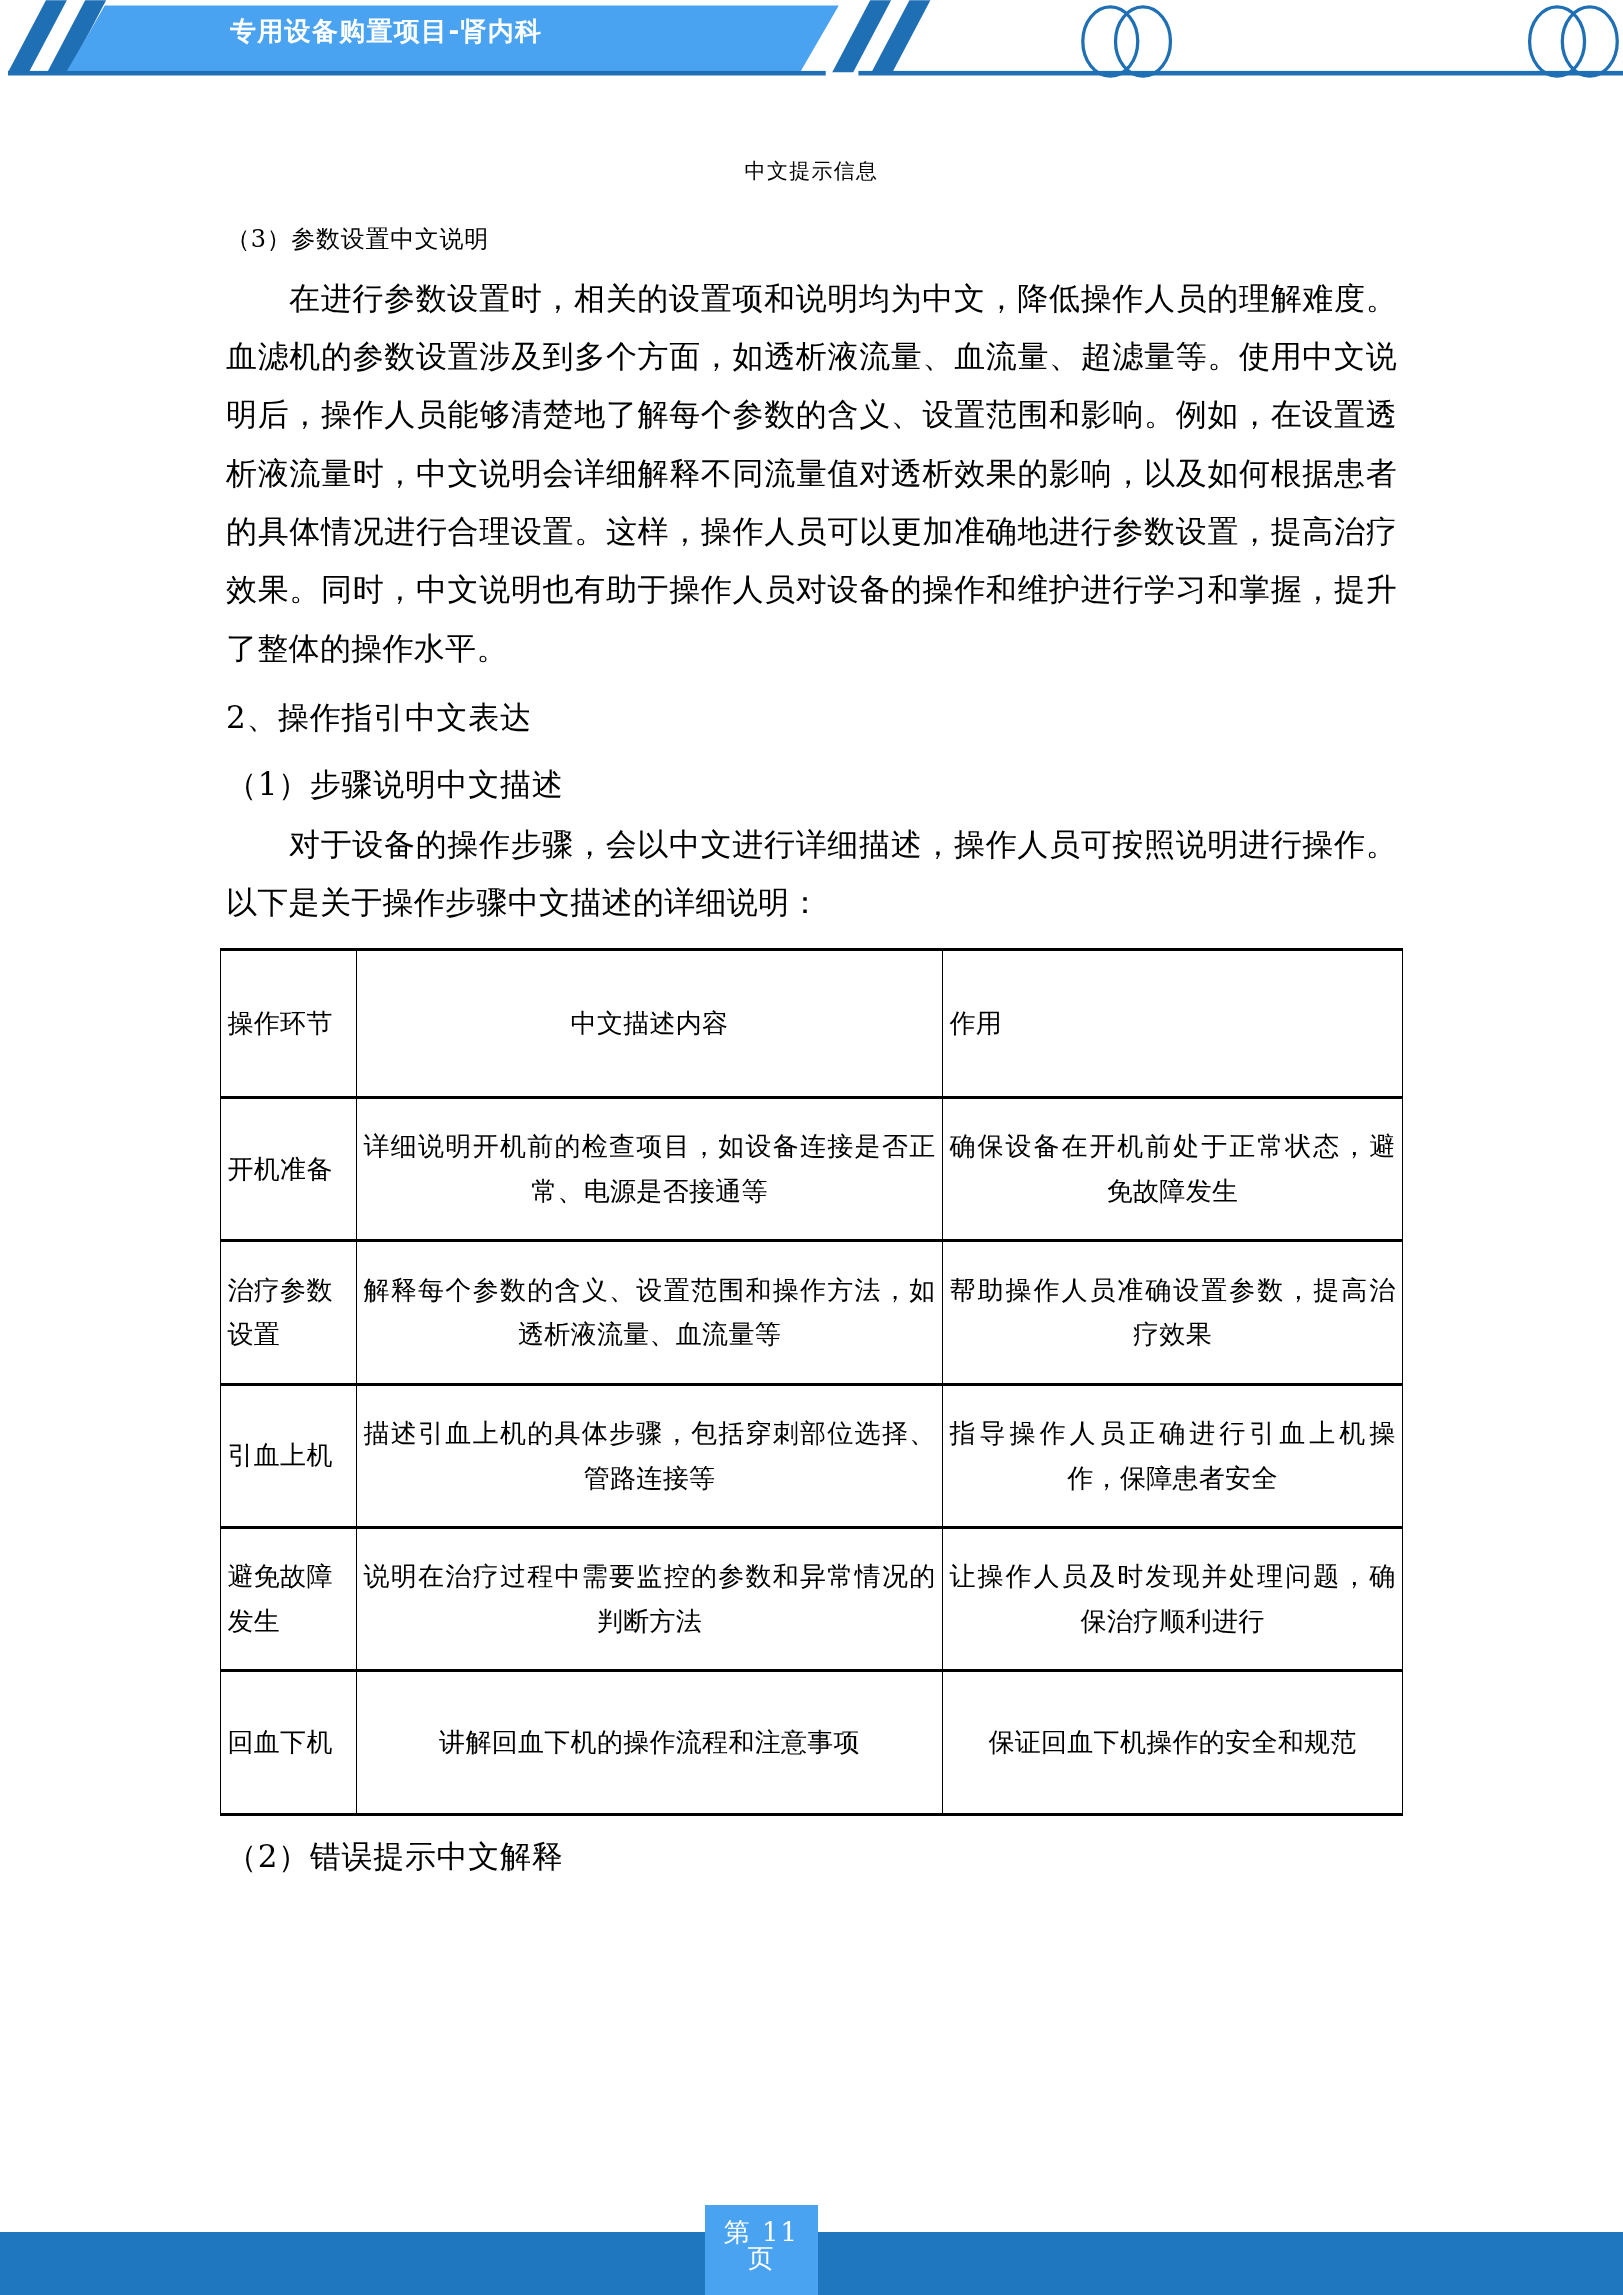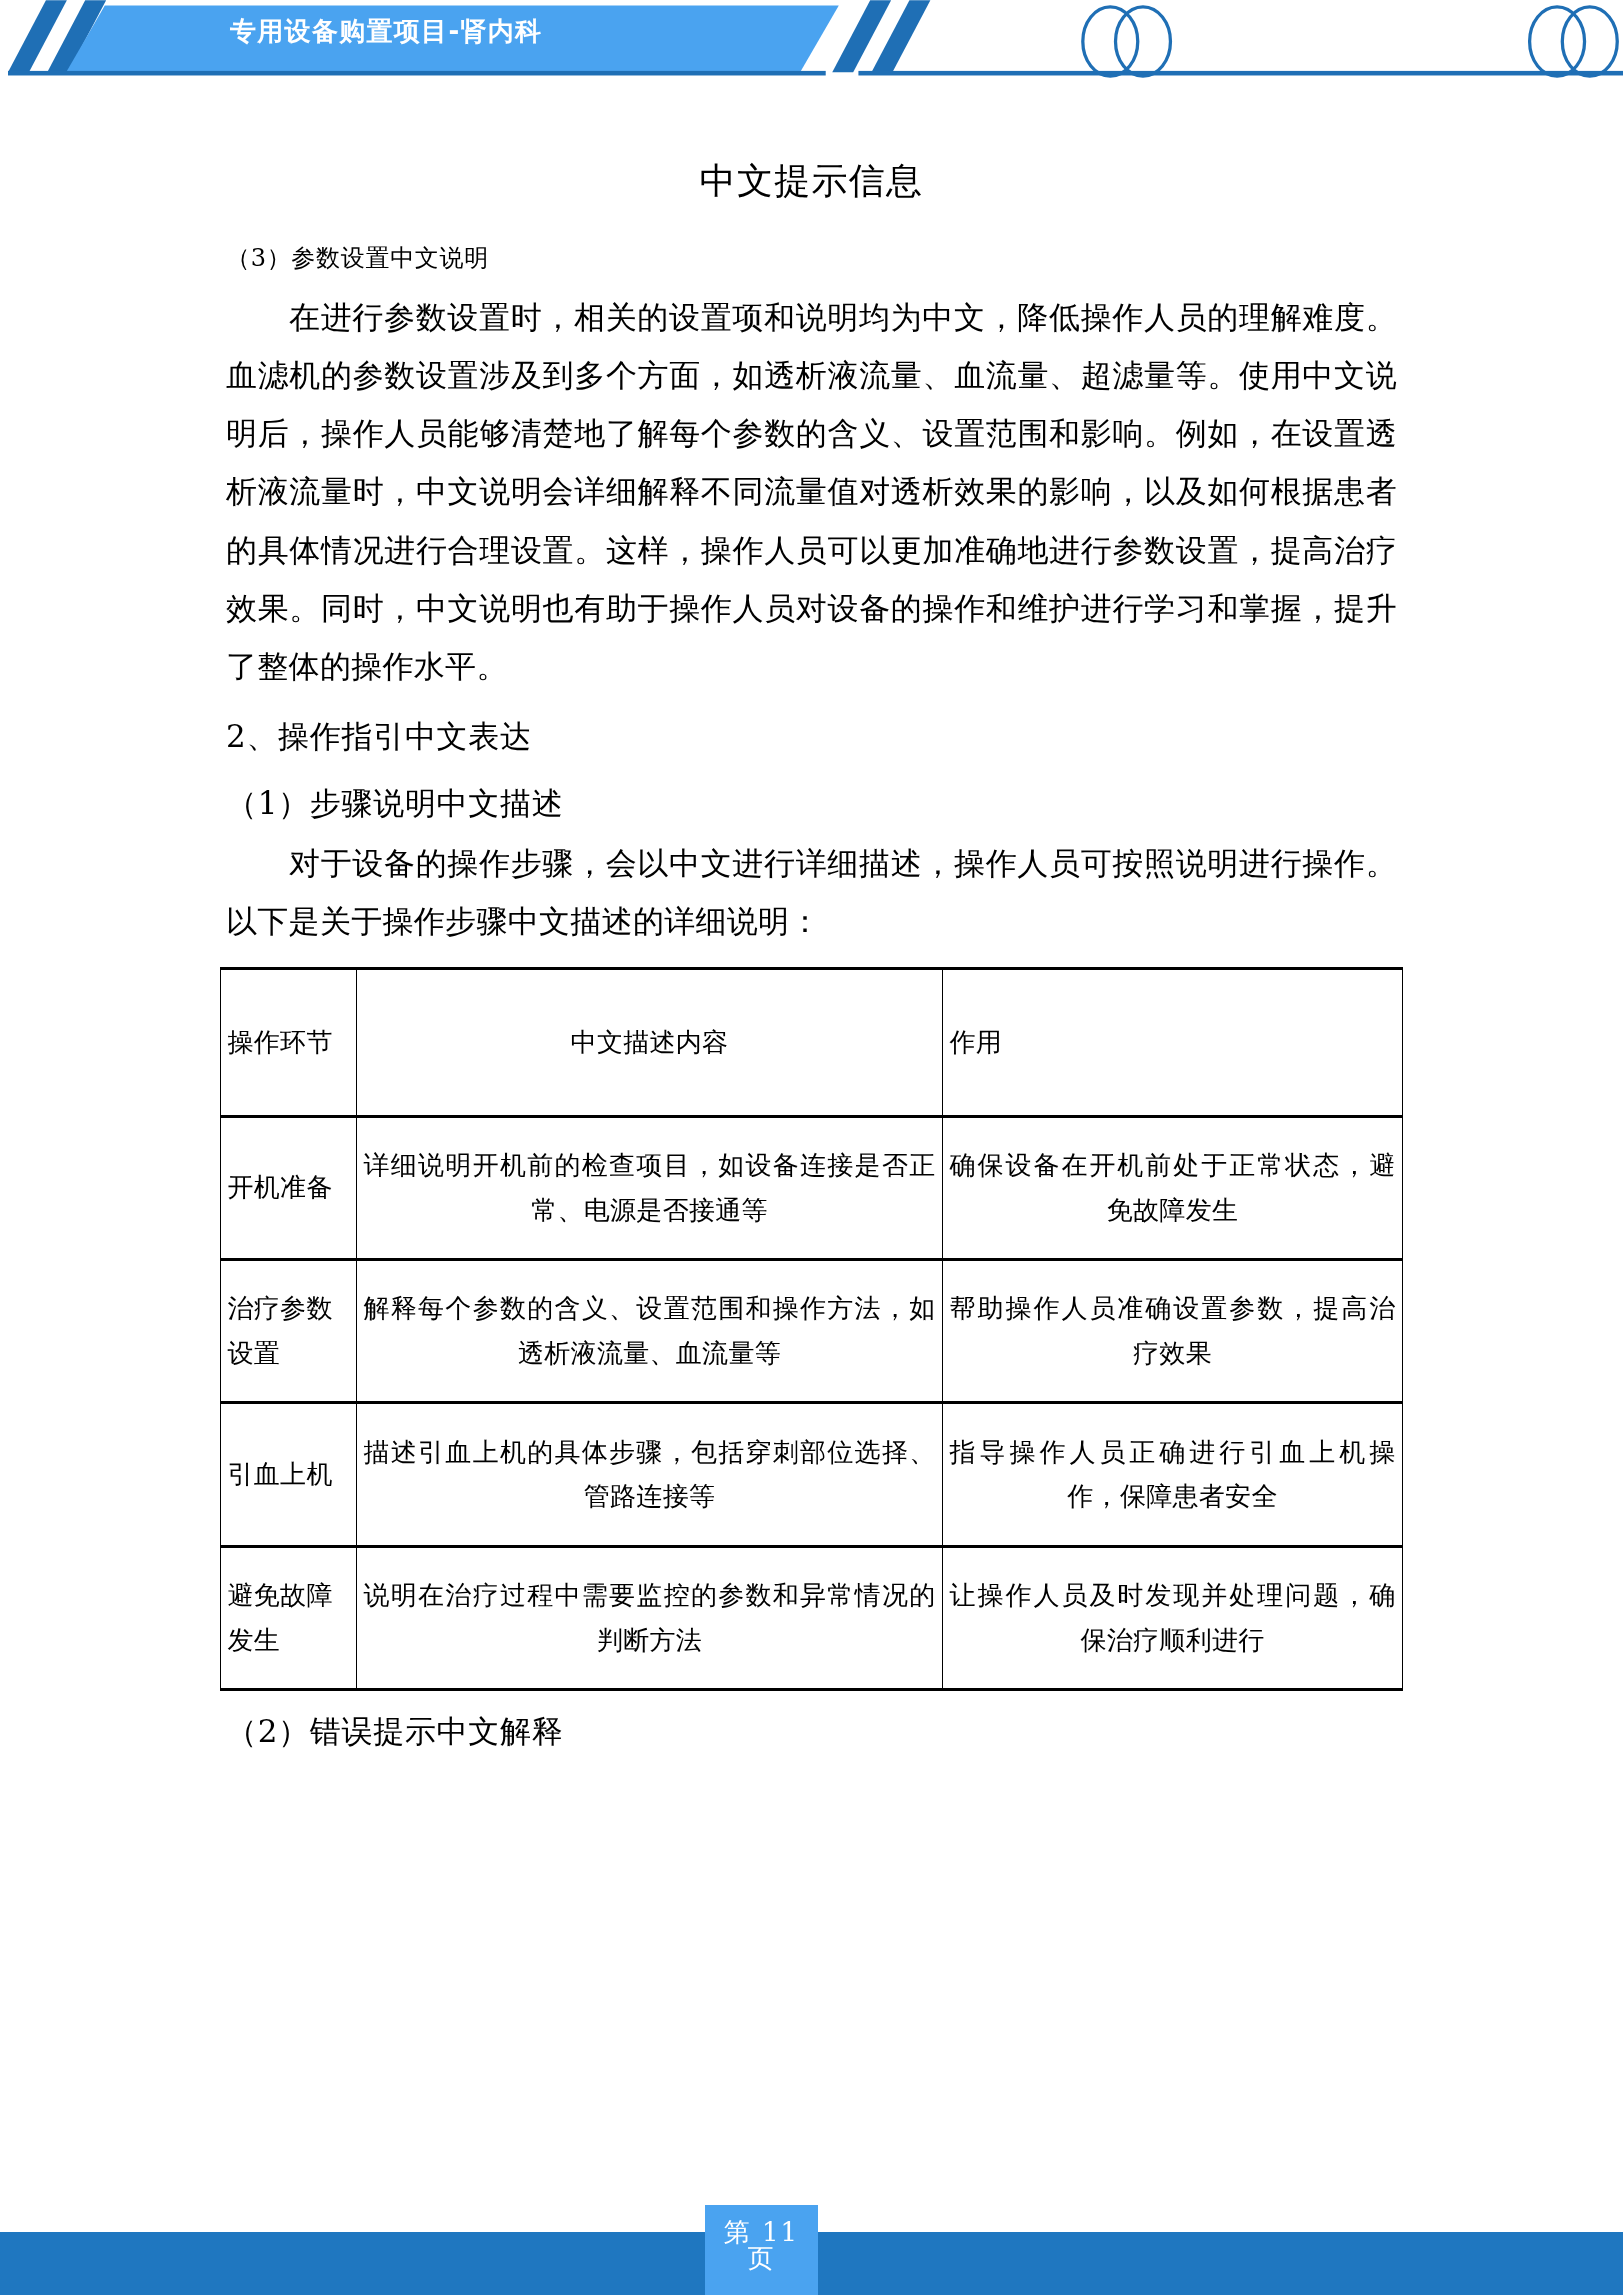--- a/index.html
+++ b/index.html
@@ -40,21 +40,21 @@
 
   
   .content {
     position: absolute;
     left: 0;
     top: 79px;
     width: 1623px;
   }
   .doc-title {
     text-align: center;
-    font-size: 36px;
+    font-size: 21px;
     color: #000;
     margin-top: 79px;
     line-height: 1.25;
     letter-spacing: 1.3px;
   }
   .body-block {
     margin: 0 auto;
     width: 1171px;
     padding-left: 0px;
   }
@@ -243,20 +243,25 @@
         <td class="col-desc cell-just">描述引血上机的具体步骤，包括穿刺部位选择、管路连接等</td>
         <td class="col-effect cell-just">指导操作人员正确进行引血上机操作，保障患者安全</td>
       </tr>
 
       <tr class="body-row">
         <td class="col-stage">避免故障发生</td>
         <td class="col-desc cell-just">说明在治疗过程中需要监控的参数和异常情况的判断方法</td>
         <td class="col-effect cell-just">让操作人员及时发现并处理问题，确保治疗顺利进行</td>
       </tr>
 
+      <tr class="body-row">
+        <td class="col-stage">回血下机</td>
+        <td class="col-desc">讲解回血下机的操作流程和注意事项</td>
+        <td class="col-effect cell-just">保证回血下机操作的安全和规范</td>
+      </tr>
     </tbody>
   </table>
 
   <div class="body-block">
     <div class="list-line">（2）错误提示中文解释</div>
   </div>
 
 </div>
 
 <div class="page-footer">

